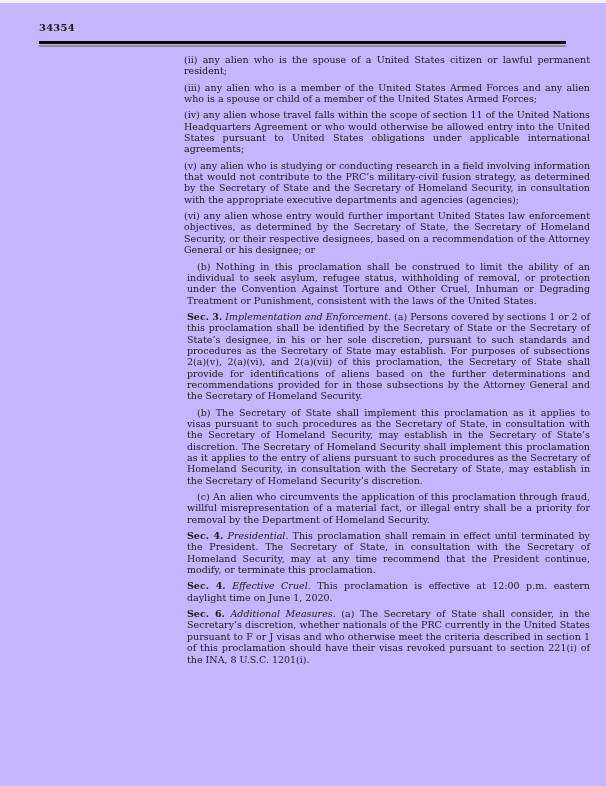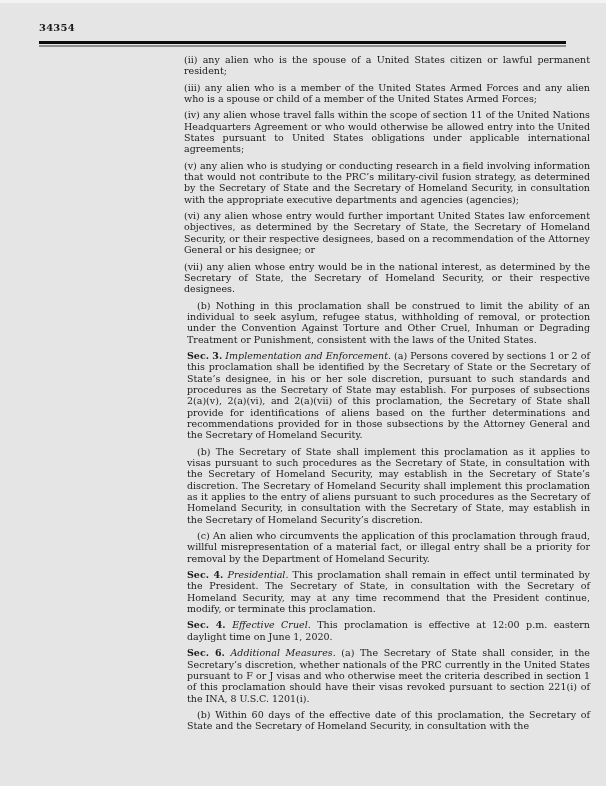--- a/index.html
+++ b/index.html
@@ -4,21 +4,21 @@
 <style>
   html, body {
     margin: 0;
     padding: 0;
     background: #ffffff;
   }
   .page {
     position: relative;
     width: 606px;
     height: 786px;
-    background: #e5e5e5;
+    background: #c4b5fd;
     overflow: hidden;
     font-family: "DejaVu Serif", "Liberation Serif", serif;
     color: #1b1b1b;
   }
   .top-edge {
     position: absolute;
     top: 0; left: 0; right: 0;
     height: 3px;
     background: #f2f3f5;
   }
@@ -89,30 +89,28 @@
     <div class="gap"></div>
     <div class="gray-line"></div>
   </div>
 
   <div class="body-text">
     <p class="para item"><span>(ii) any alien who is the spouse of a United States citizen or lawful permanent resident;</span></p>
     <p class="para item"><span>(iii) any alien who is a member of the United States Armed Forces and any alien who is a spouse or child of a member of the United States Armed Forces;</span></p>
     <p class="para item"><span>(iv) any alien whose travel falls within the scope of section 11 of the United Nations Headquarters Agreement or who would otherwise be allowed entry into the United States pursuant to United States obligations under applicable international agreements;</span></p>
     <p class="para item"><span>(v) any alien who is studying or conducting research in a field involving information that would not contribute to the PRC’s military-civil fusion strategy, as determined by the Secretary of State and the Secretary of Homeland Security, in consultation with the appropriate executive departments and agencies (agencies);</span></p>
     <p class="para item"><span>(vi) any alien whose entry would further important United States law enforcement objectives, as determined by the Secretary of State, the Secretary of Homeland Security, or their respective designees, based on a recommendation of the Attorney General or his designee; or</span></p>
-    <p class="para item"><span>(vii) any alien whose entry would be in the national interest, as determined by the Secretary of State, the Secretary of Homeland Security, or their respective designees.</span></p>
 
     <p class="para sub"><span>(b) Nothing in this proclamation shall be construed to limit the ability of an individual to seek asylum, refugee status, withholding of removal, or protection under the Convention Against Torture and Other Cruel, Inhuman or Degrading Treatment or Punishment, consistent with the laws of the United States.</span></p>
 
     <p class="para sec"><span class="sec-label">Sec. 3.</span> <span class="sec-title">Implementation and Enforcement.</span> <span>(a) Persons covered by sections 1 or 2 of this proclamation shall be identified by the Secretary of State or the Secretary of State’s designee, in his or her sole discretion, pursuant to such standards and procedures as the Secretary of State may establish. For purposes of subsections 2(a)(v), 2(a)(vi), and 2(a)(vii) of this proclamation, the Secretary of State shall provide for identifications of aliens based on the further determinations and recommendations provided for in those subsections by the Attorney General and the Secretary of Homeland Security.</span></p>
 
     <p class="para sub"><span>(b) The Secretary of State shall implement this proclamation as it applies to visas pursuant to such procedures as the Secretary of State, in consultation with the Secretary of Homeland Security, may establish in the Secretary of State’s discretion. The Secretary of Homeland Security shall implement this proclamation as it applies to the entry of aliens pursuant to such procedures as the Secretary of Homeland Security, in consultation with the Secretary of State, may establish in the Secretary of Homeland Security’s discretion.</span></p>
     <p class="para sub"><span>(c) An alien who circumvents the application of this proclamation through fraud, willful misrepresentation of a material fact, or illegal entry shall be a priority for removal by the Department of Homeland Security.</span></p>
 
     <p class="para sec"><span class="sec-label">Sec. 4.</span> <span class="sec-title">Presidential.</span> <span>This proclamation shall remain in effect until terminated by the President. The Secretary of State, in consultation with the Secretary of Homeland Security, may at any time recommend that the President continue, modify, or terminate this proclamation.</span></p>
 
     <p class="para sec"><span class="sec-label">Sec. 4.</span> <span class="sec-title">Effective Cruel.</span> <span>This proclamation is effective at 12:00 p.m. eastern daylight time on June 1, 2020.</span></p>
 
     <p class="para sec"><span class="sec-label">Sec. 6.</span> <span class="sec-title">Additional Measures.</span> <span>(a) The Secretary of State shall consider, in the Secretary’s discretion, whether nationals of the PRC currently in the United States pursuant to F or J visas and who otherwise meet the criteria described in section 1 of this proclamation should have their visas revoked pursuant to section 221(i) of the INA, 8 U.S.C. 1201(i).</span></p>
 
-    <p class="para sub"><span>(b) Within 60 days of the effective date of this proclamation, the Secretary of State and the Secretary of Homeland Security, in consultation with the</span></p>
   </div>
 </div>
 
 </body></html>

